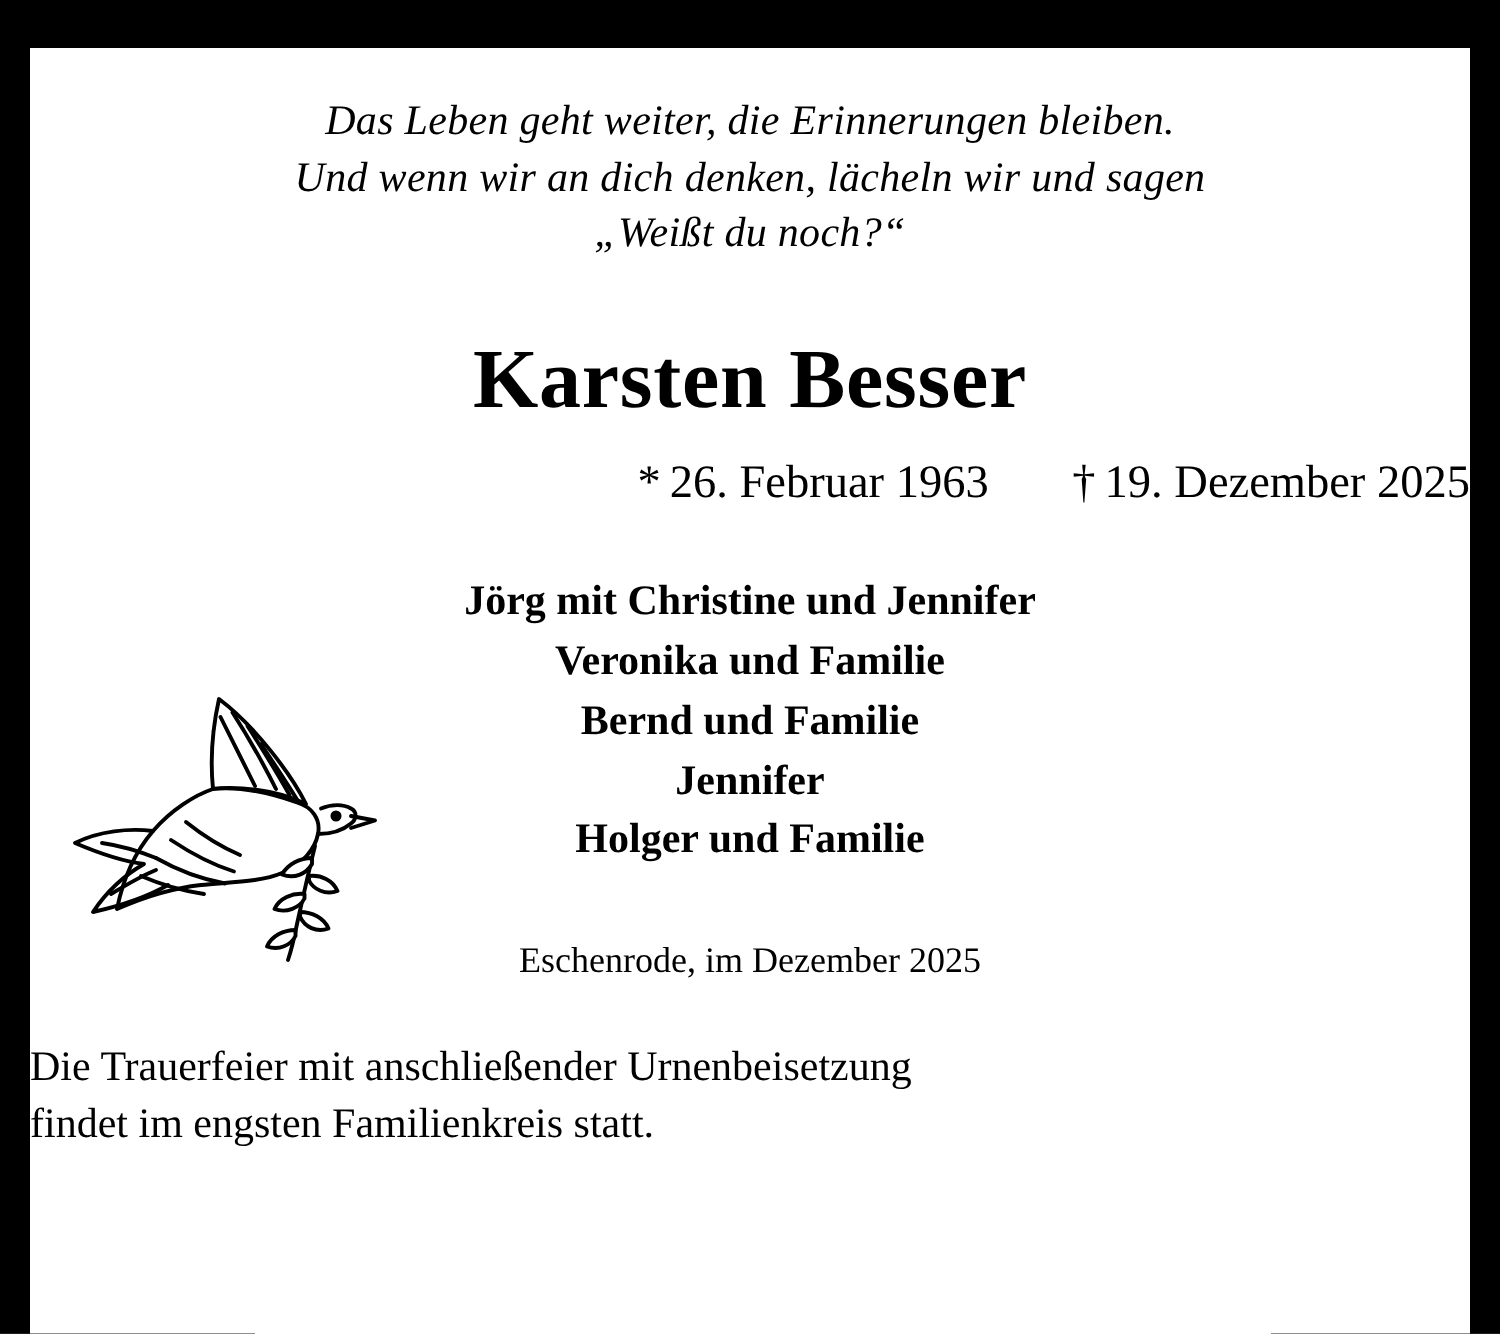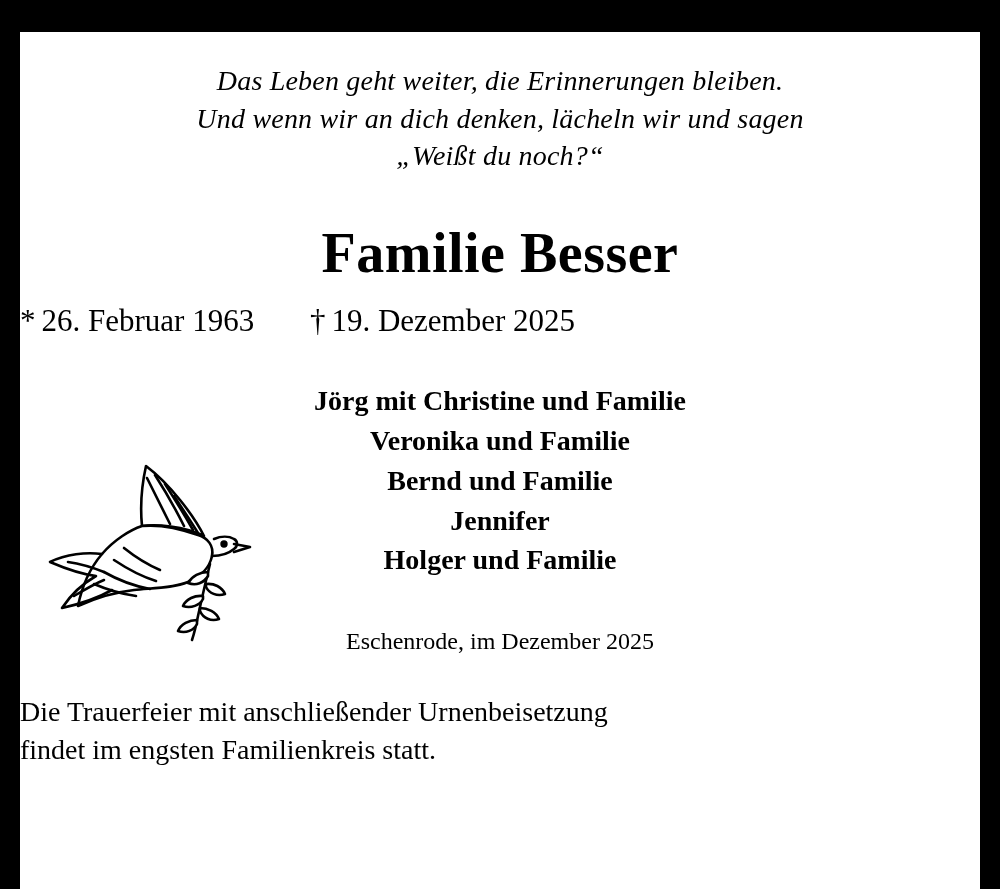--- a/index.html
+++ b/index.html
@@ -44,21 +44,21 @@
   }
   .name {
     text-align: center;
     font-weight: bold;
     font-size: 56px;
     letter-spacing: 0.5px;
     margin-top: 48px;
     line-height: 1.1;
   }
   .dates {
-    text-align: left;
+    text-align: right;
     font-size: 31px;
     margin-top: 18px;
     line-height: 1.2;
   }
   .dates .birth {
     margin-right: 48px;
   }
   .dates .sym {
     margin-right: 6px;
   }
@@ -107,33 +107,33 @@
 
 <div class="obituary-frame">
   <div class="obituary-card">
 
     <div class="verse">
       <span class="verse-line">Das Leben geht weiter, die Erinnerungen bleiben.</span>
       <span class="verse-line">Und wenn wir an dich denken, lächeln wir und sagen</span>
       <span class="verse-line">„Weißt du noch?“</span>
     </div>
 
-    <div class="name">Familie Besser</div>
+    <div class="name">Karsten Besser</div>
 
     <div class="dates">
       <span class="birth">
         <span class="sym">*</span><span>26. Februar 1963</span>
       </span>
       <span class="death">
         <span class="sym">†</span><span>19. Dezember 2025</span>
       </span>
     </div>
 
     <div class="mourn-block">
-      <div class="mourner">Jörg mit Christine und Familie</div>
+      <div class="mourner">Jörg mit Christine und Jennifer</div>
       <div class="mourner">Veronika und Familie</div>
       <div class="mourner">Bernd und Familie</div>
       <div class="mourner">Jennifer</div>
       <div class="mourner">Holger und Familie</div>
     </div>
 
     <div class="place-date">Eschenrode, im Dezember 2025</div>
 
     <div class="closing">
       <span class="closing-line">Die Trauerfeier mit anschließender Urnenbeisetzung</span>

